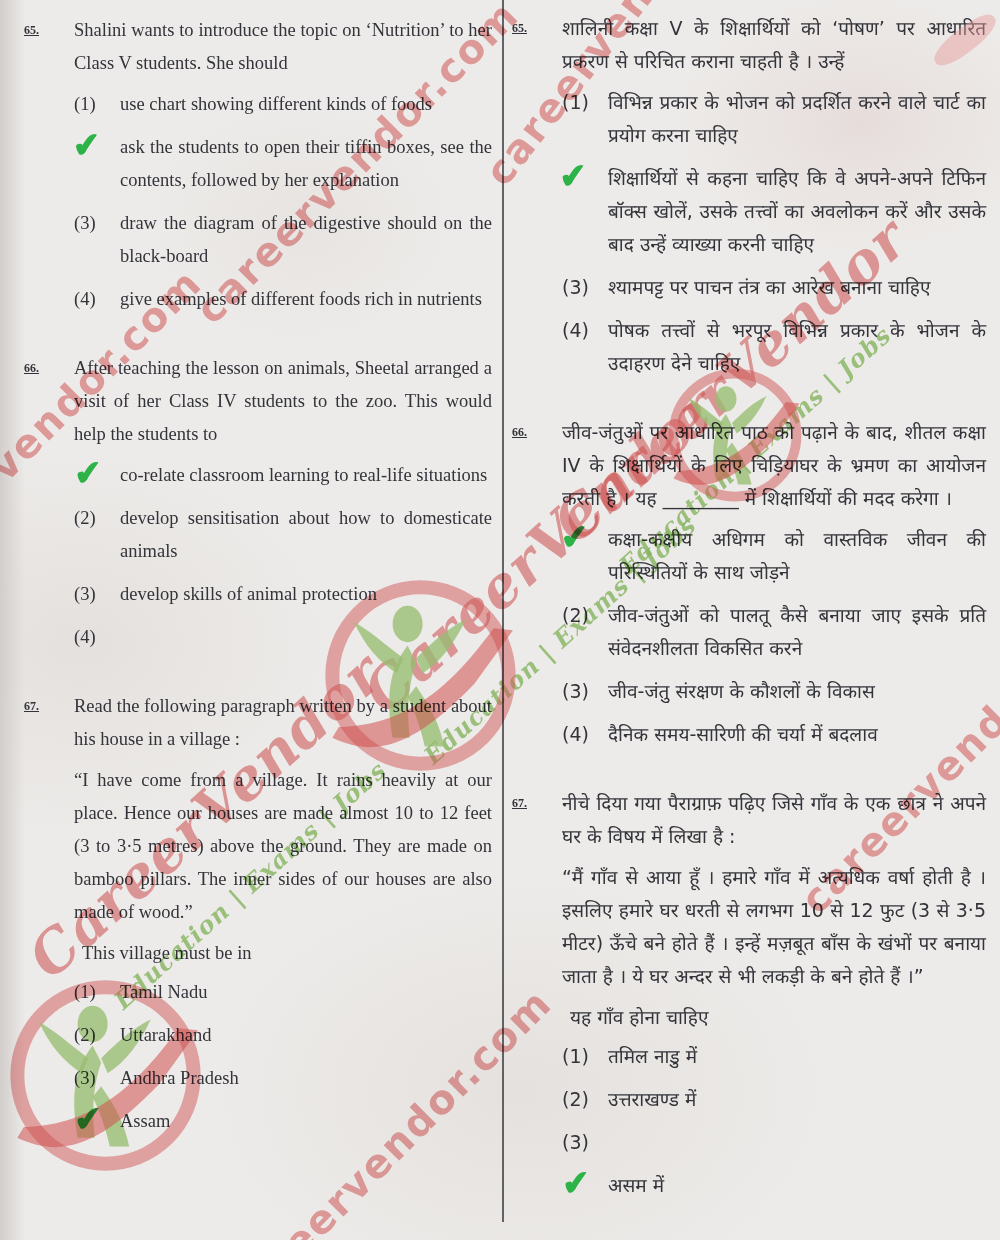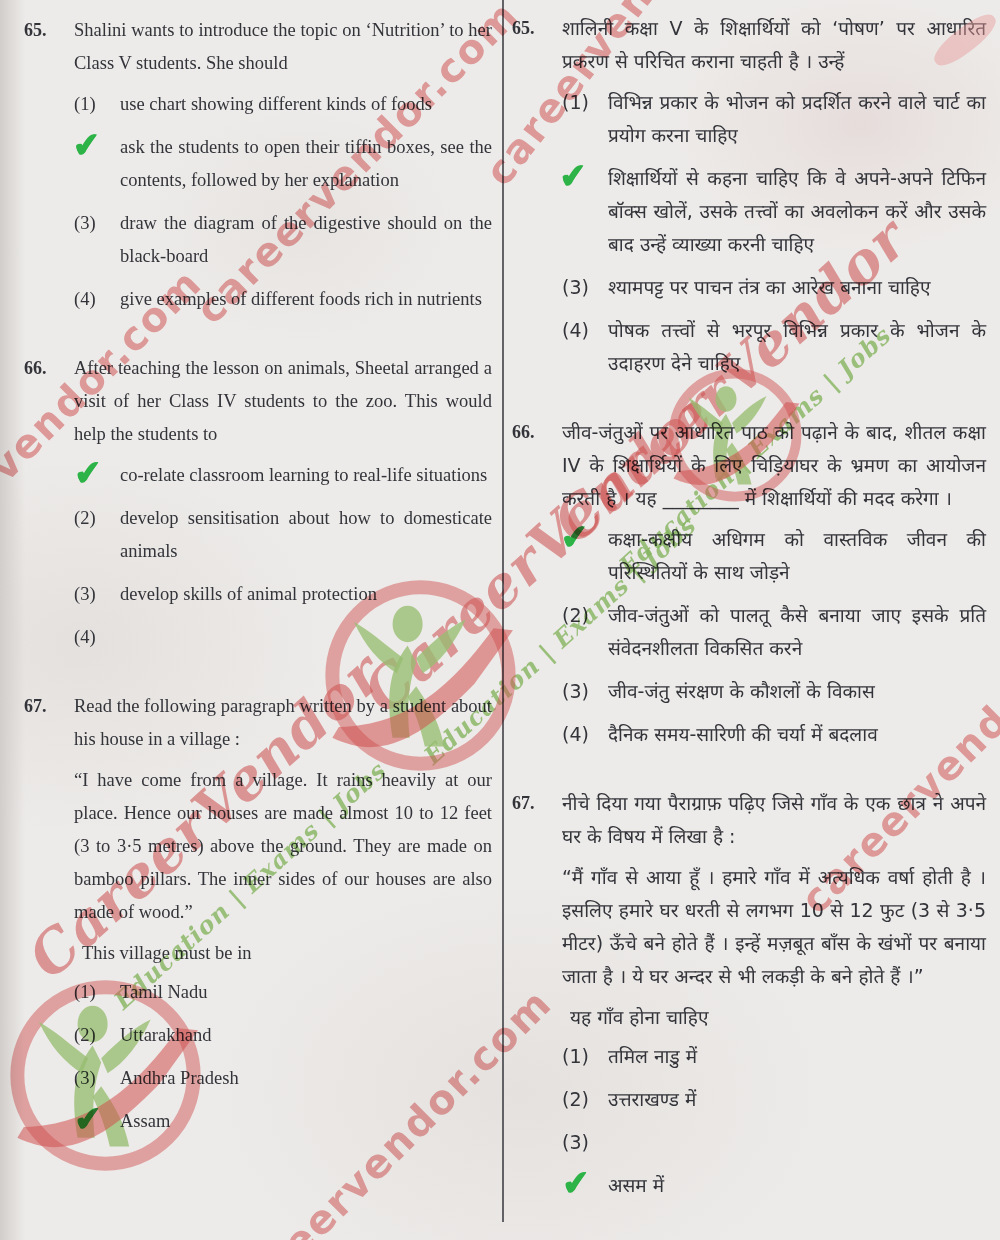--- a/index.html
+++ b/index.html
@@ -13,21 +13,21 @@
       linear-gradient(90deg, rgba(186,181,178,.55), rgba(186,181,178,0) 2.5%),
       #edebe9;
     font-family:"Liberation Serif", serif;
     color:#33343a;
   }
   .divider{position:absolute;left:502px;top:0;width:2px;height:1222px;background:#4a4a50;opacity:.85;}
   .col{position:absolute;}
   .col-en{left:24px;top:14px;width:468px;font-size:18.5px;line-height:33px;}
   .col-hi{left:512px;top:12px;width:474px;font-size:19px;line-height:33px;font-family:"DejaVu Sans","Liberation Serif",sans-serif;}
   .q{display:flex;gap:6px;margin-bottom:26px;}
-  .qnum{width:44px;flex-shrink:0;font-weight:700;font-size:18px;}
+  .qnum{width:44px;flex-shrink:0;font-weight:700;font-size:12px;text-decoration:underline;}
   .col-hi .qnum{font-family:"Liberation Serif",serif;}
   .qbody{flex:1;min-width:0;}
   .stem{margin:0 0 8px 0;text-align:justify;}
   .para{margin:0 0 8px 0;text-align:justify;}
   .prompt{margin:0 0 6px 8px;}
   .opt{display:flex;margin-bottom:10px;}
   .omark{width:46px;flex-shrink:0;}
   .otext{flex:1;min-width:0;text-align:justify;}
   .check{
     width:46px;flex-shrink:0;

